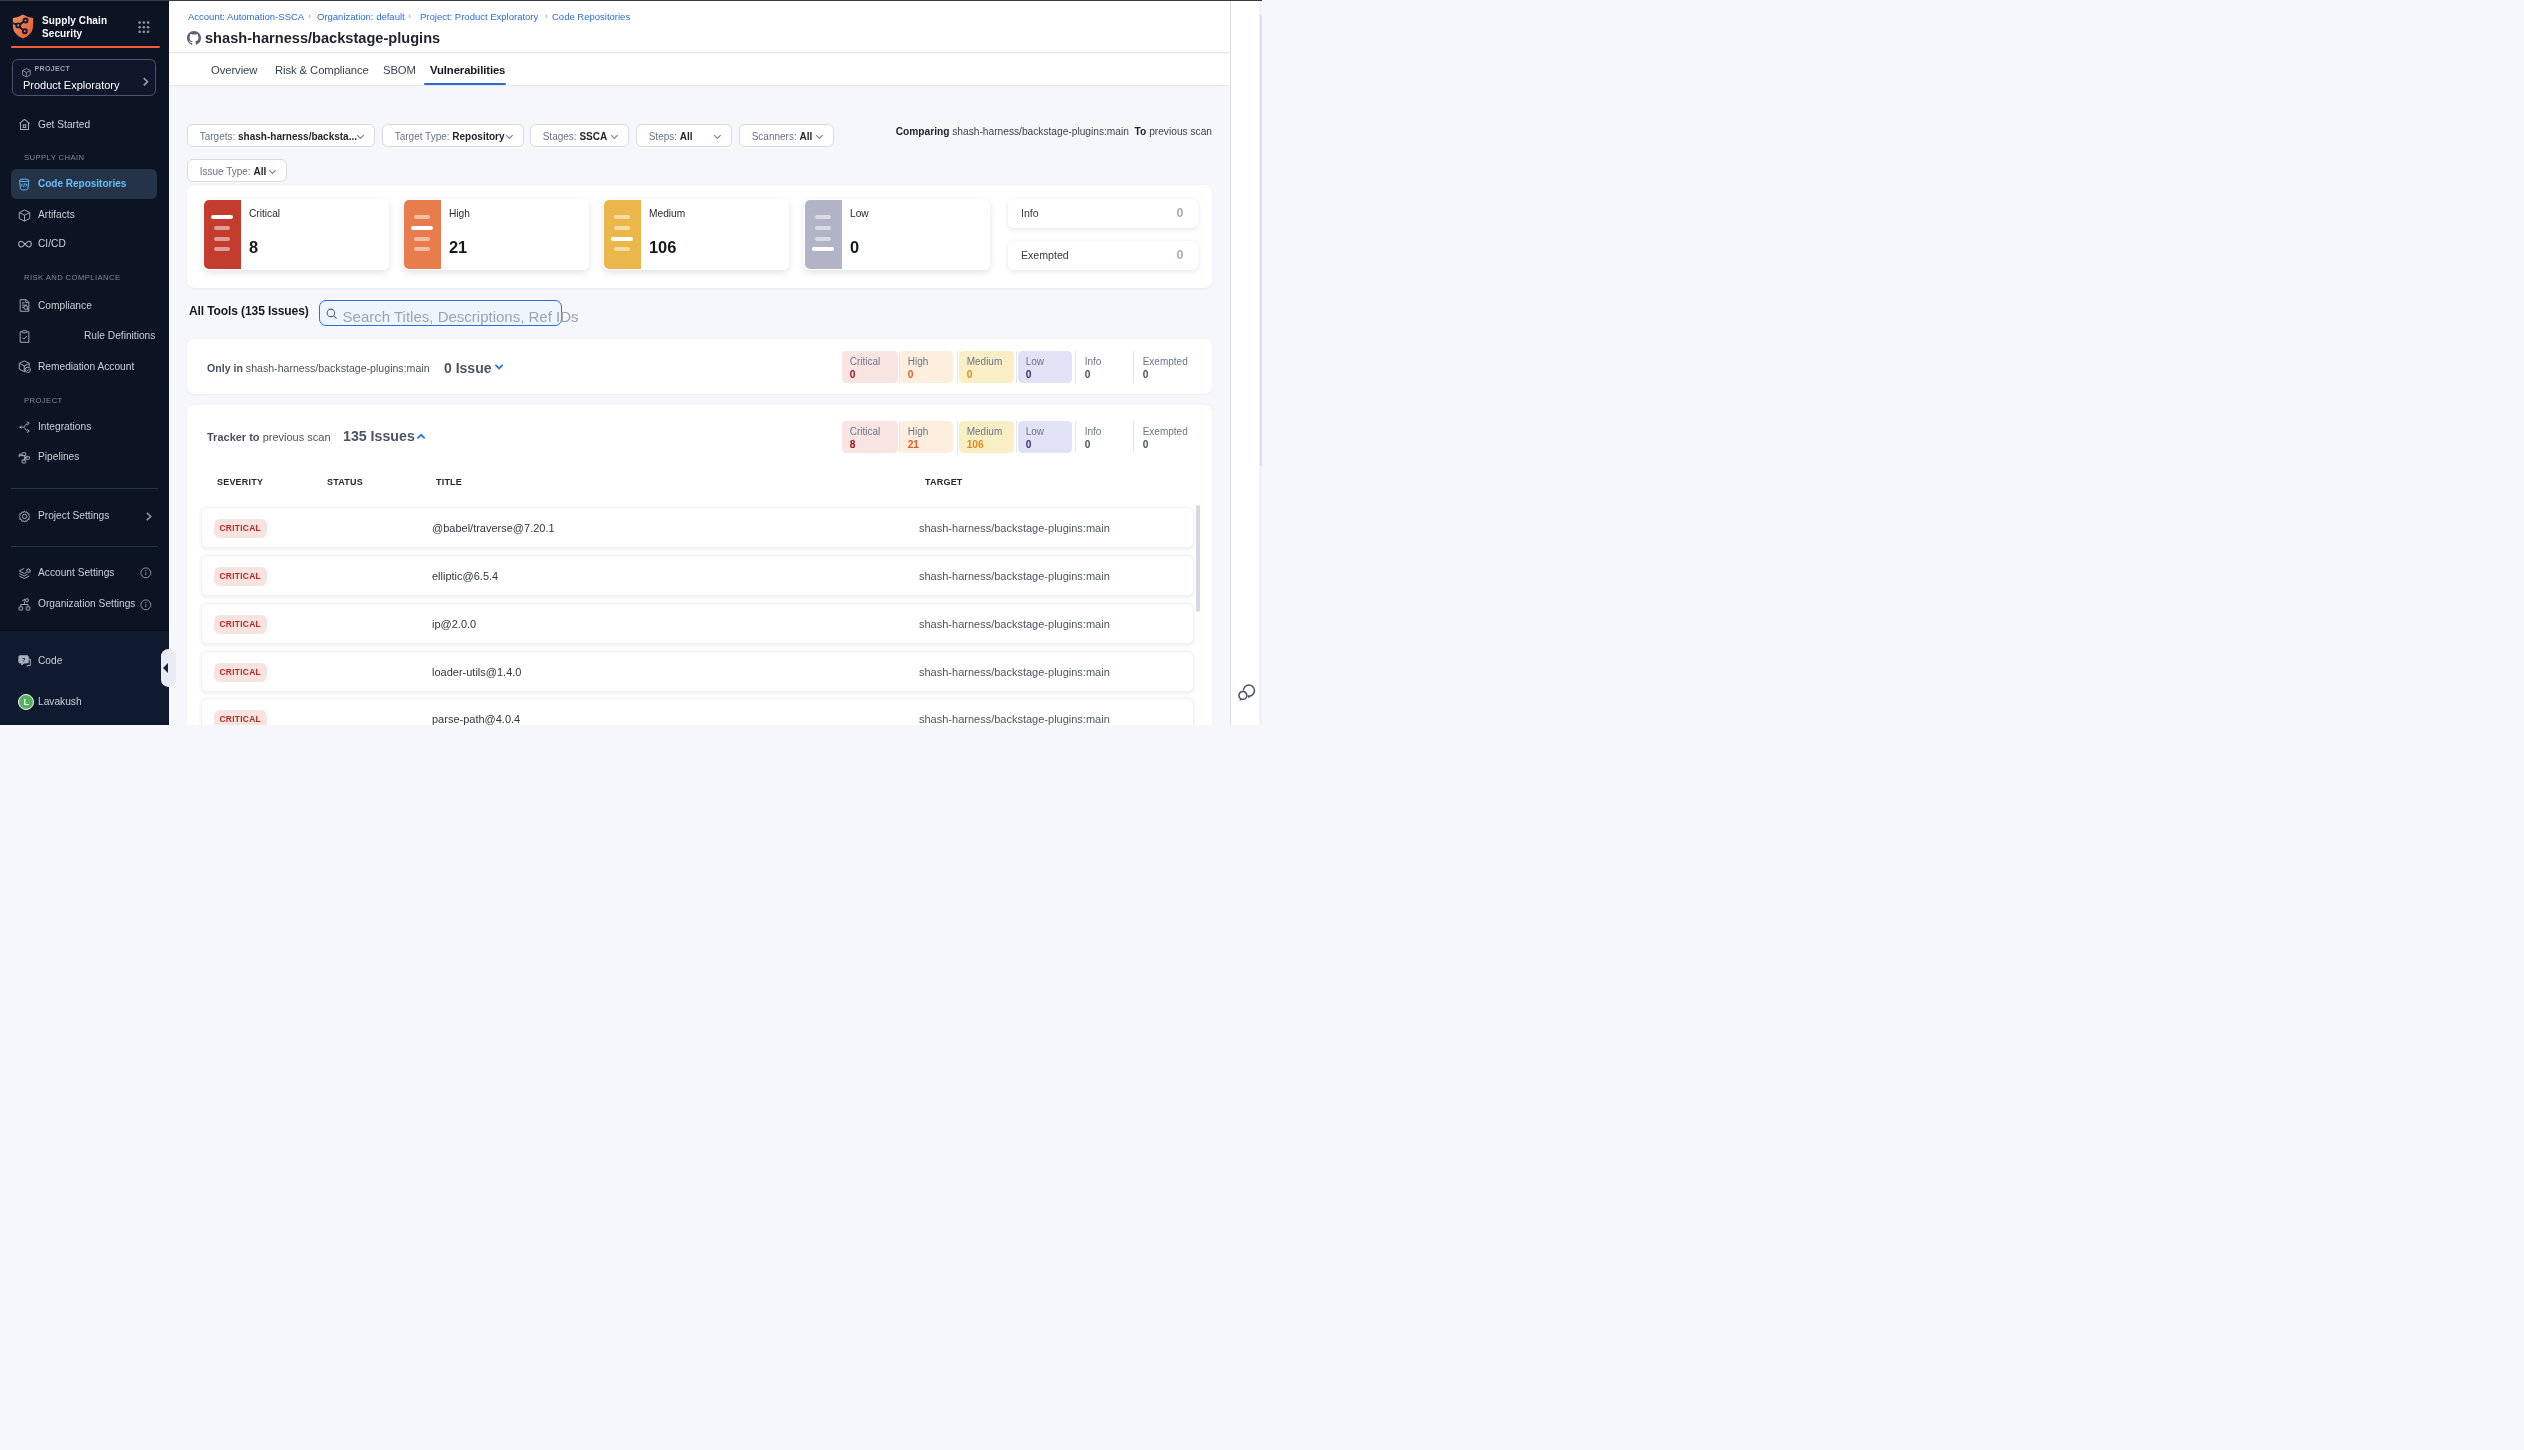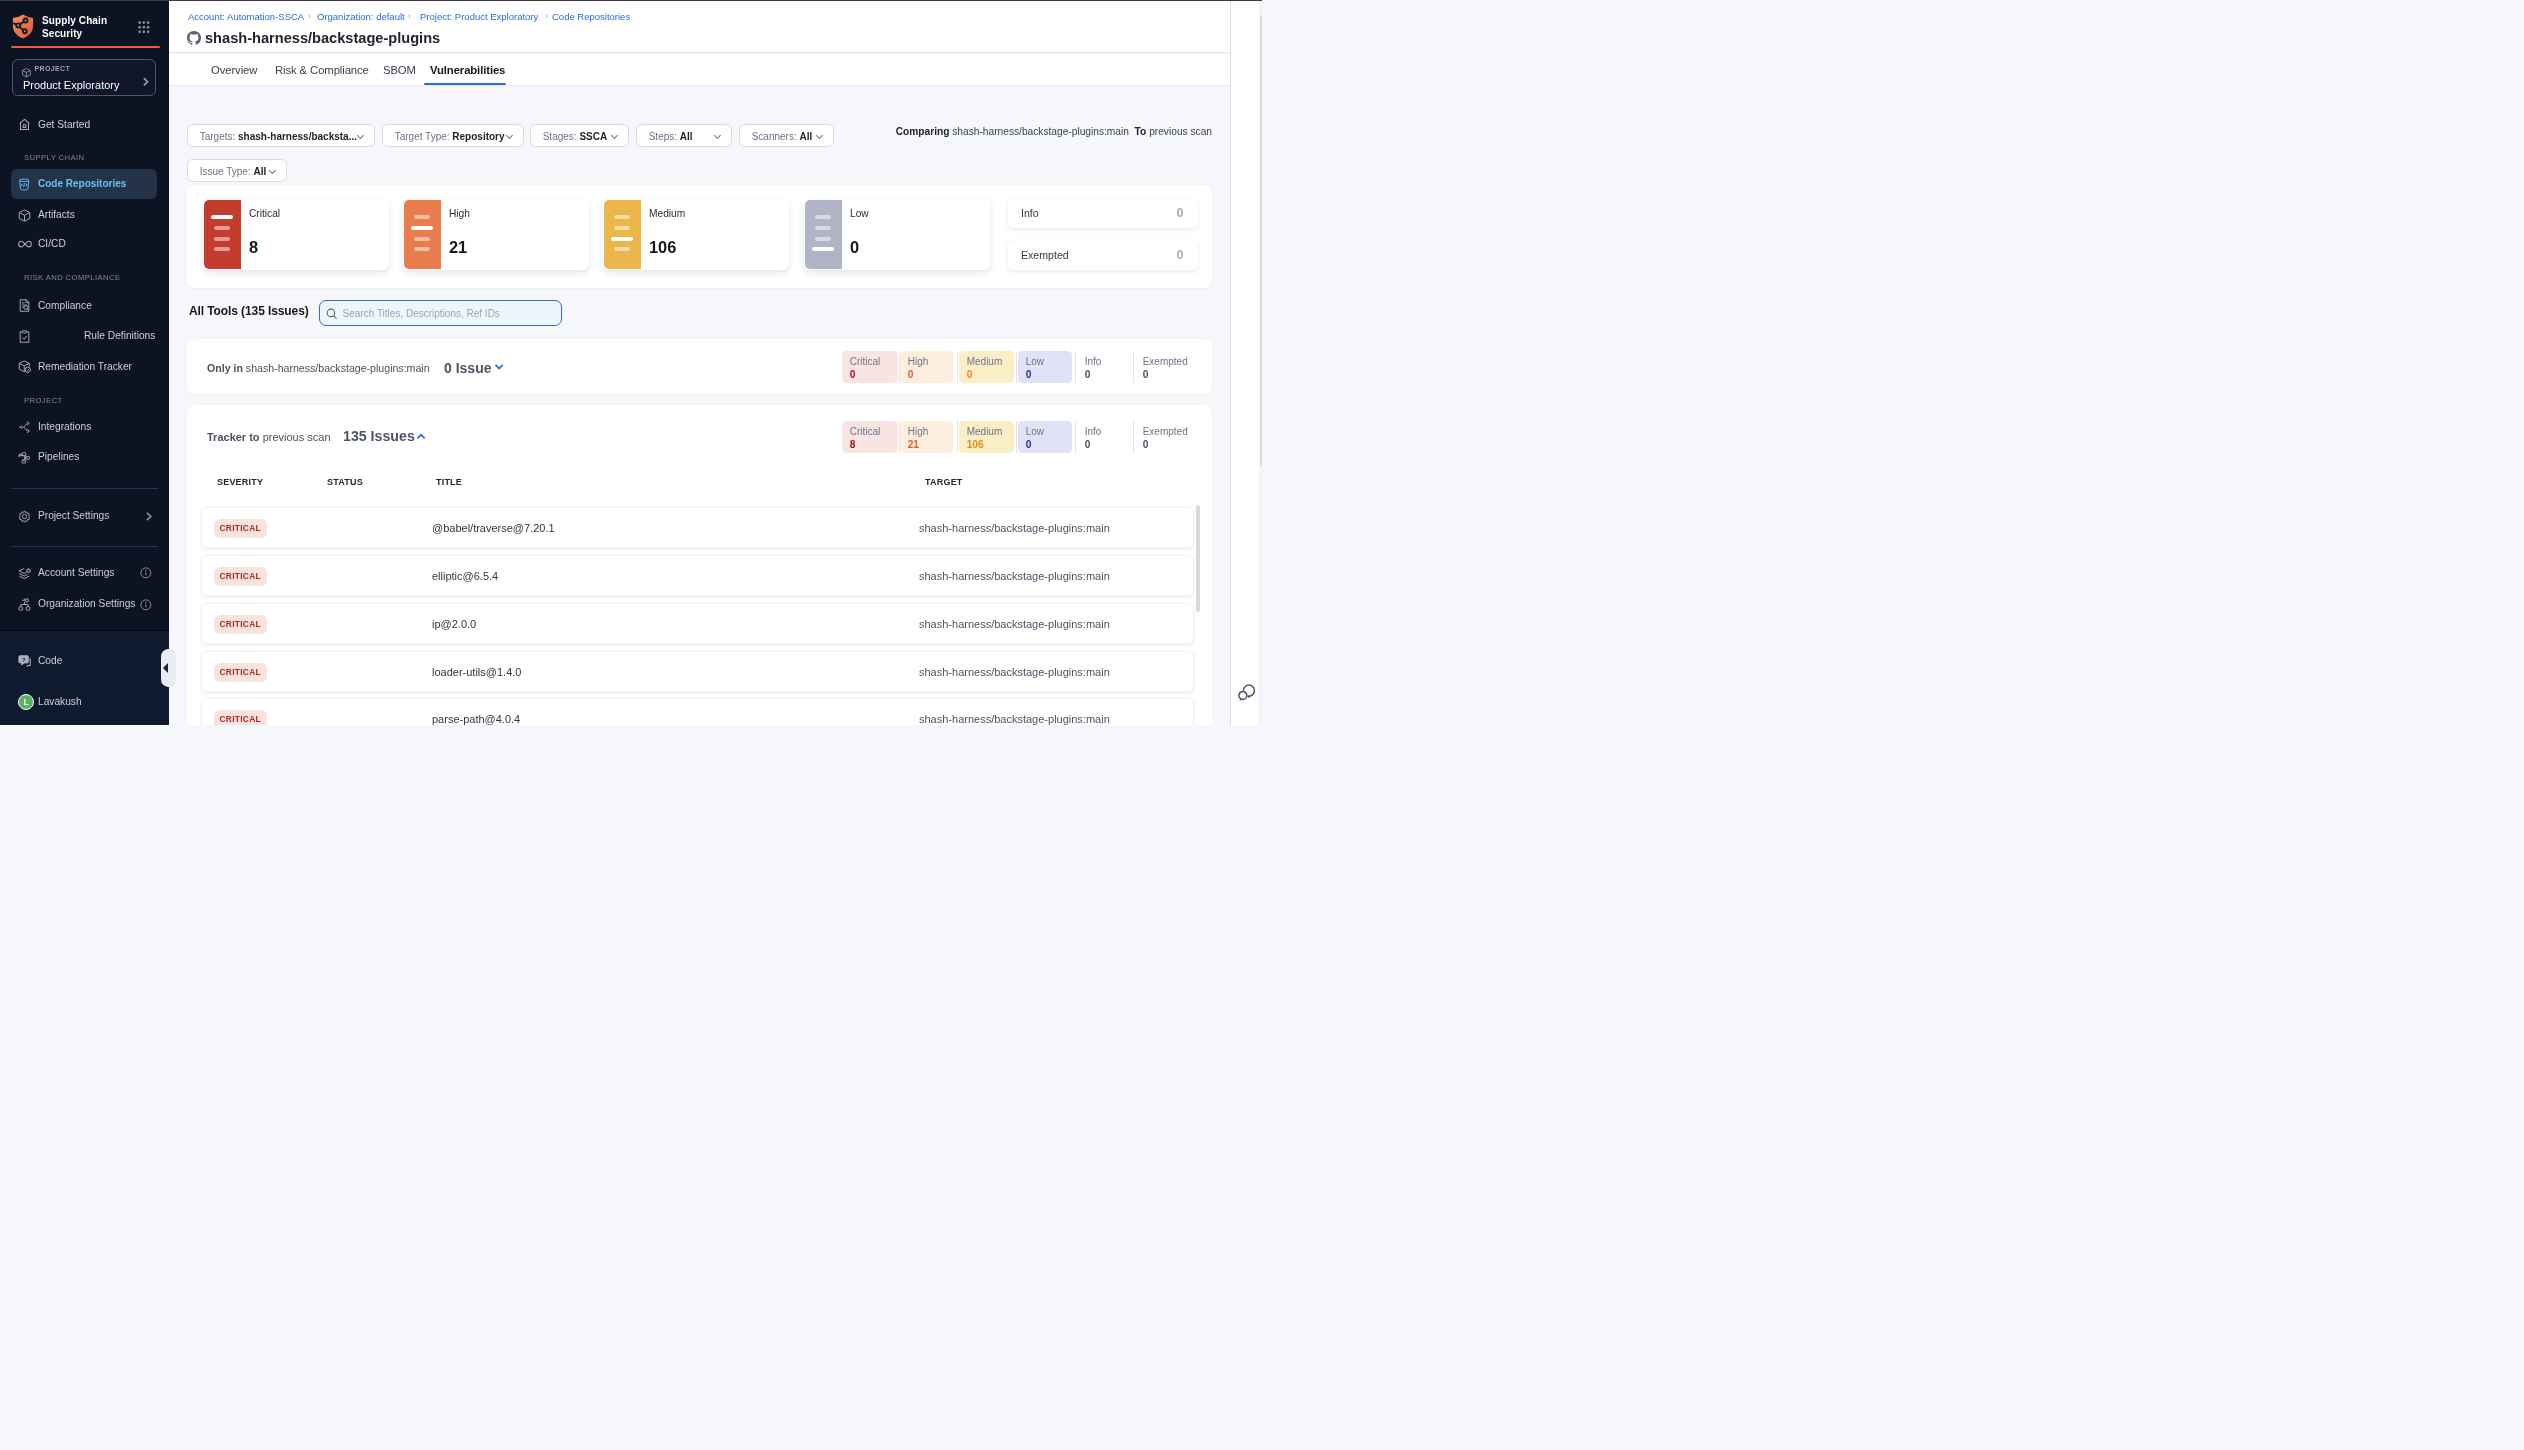--- a/index.html
+++ b/index.html
@@ -142,21 +142,21 @@
     <rect x="6" y="1" width="6" height="3" rx="1"></rect>
     <path d="M6 10.5 L8.2 12.7 L12.3 8.2"></path>
   </svg>
   <div class="t navtxt" style="left:38px; top:330px;margin-left:46px;">Rule Definitions</div>
 
   <svg class="abs" style="left:18px; top:360px;" width="14" height="14" viewBox="0 0 19 19" fill="none" stroke="#a9b0bf" stroke-width="1.3">
     <path d="M8.5 1.2 L15.3 4.6 L15.3 9 M8.5 1.2 L1.7 4.6 L1.7 12.4 L8.5 15.8 L9.5 15.3 M1.7 4.6 L8.5 8 L15.3 4.6 M8.5 8 L8.5 15.8"></path>
     <circle cx="13.3" cy="13.3" r="3.6"></circle>
       <path d="M11.9 13.3 L13 14.4 L14.8 12.4"></path>
   </svg>
-  <div class="t navtxt" style="left:38px; top:361px;">Remediation Tracker</div>
+  <div class="t navtxt" style="left:38px; top:361px;">Remediation Account</div>
 
   <div class="t navsec" style="left:24px; top:396px;">PROJECT</div>
 
   <svg class="abs" style="left:18px; top:421px;" width="13" height="12.4" viewBox="0 0 18 17" fill="none" stroke="#a9b0bf" stroke-width="1.3">
     <path d="M1.5 8.5 L4.5 8.5 M7.5 8.5 C9.5 8.5 10.5 4 13 3.2 M7.5 8.5 C9.5 8.5 10.5 13 13 13.8"></path>
     <path d="M12.2 0.8 L15.6 3 L12.6 5.6 M12.2 16.2 L15.6 14 L12.6 11.4"></path>
     <path d="M4.7 7 L6.4 8.5 L4.7 10 L3 8.5 Z"></path>
   </svg>
   <div class="t navtxt" style="left:38px; top:421px;">Integrations</div>
 
@@ -347,21 +347,21 @@
   <div class="t" style="left:13px; top:8px; font-size:10.6px; color:#343a46;">Exempted</div>
   <div class="t" style="right:14.6px; top:7.3px; font-size:12.4px; font-weight:bold; color:#a6acba;">0</div>
 </div>
 
 <div class="t" style="left:189px; top:304px; font-size:12px; letter-spacing:-0.1px; font-weight:bold; color:#15181e;">All Tools (135 Issues)</div>
 <div class="abs" style="left:319px; top:300px; width:243px; height:25.6px; background:#eff6fb; border:1.2px solid #2f6bd9; border-radius:7px;">
   <svg class="abs" style="left:6.2px; top:6.6px;" width="11.7" height="11.7" viewBox="0 0 15 15" fill="none" stroke="#5b6373" stroke-width="1.4">
     <circle cx="6.3" cy="6.3" r="4.8"></circle>
       <path d="M10 10 L13.6 13.6"></path>
   </svg>
-  <div class="t" style="left:22.6px; top:6.6px; font-size:10px; color:#9aa3b5;">Search Titles, Descriptions, Ref IDs</div>
+  <div class="t" style="left:22.6px; top:6.6px; font-size:15px; color:#9aa3b5;">Search Titles, Descriptions, Ref IDs</div>
 </div>
 
 <div id="onlycard">
   <div class="t" style="left:20px; top:23px; font-size:10.6px; color:#4a5160;"><b style="color:#49505f;">Only in</b> shash-harness/backstage-plugins:main</div>
   <div class="t" style="left:257px; top:21px; font-size:14px; font-weight:bold; color:#4b5364;">0 Issue</div>
   <svg class="abs" style="left:307px; top:24px;" width="10.2" height="7.3" viewBox="0 0 14 10" fill="none" stroke="#2e6fe0" stroke-width="2.4">
       <path d="M2 2.5 L7 7.5 L12 2.5"></path>
     </svg>
 
   <div class="chip" style="left:655px; top:11.7px; width:56px; background:#f8e5e2;">

